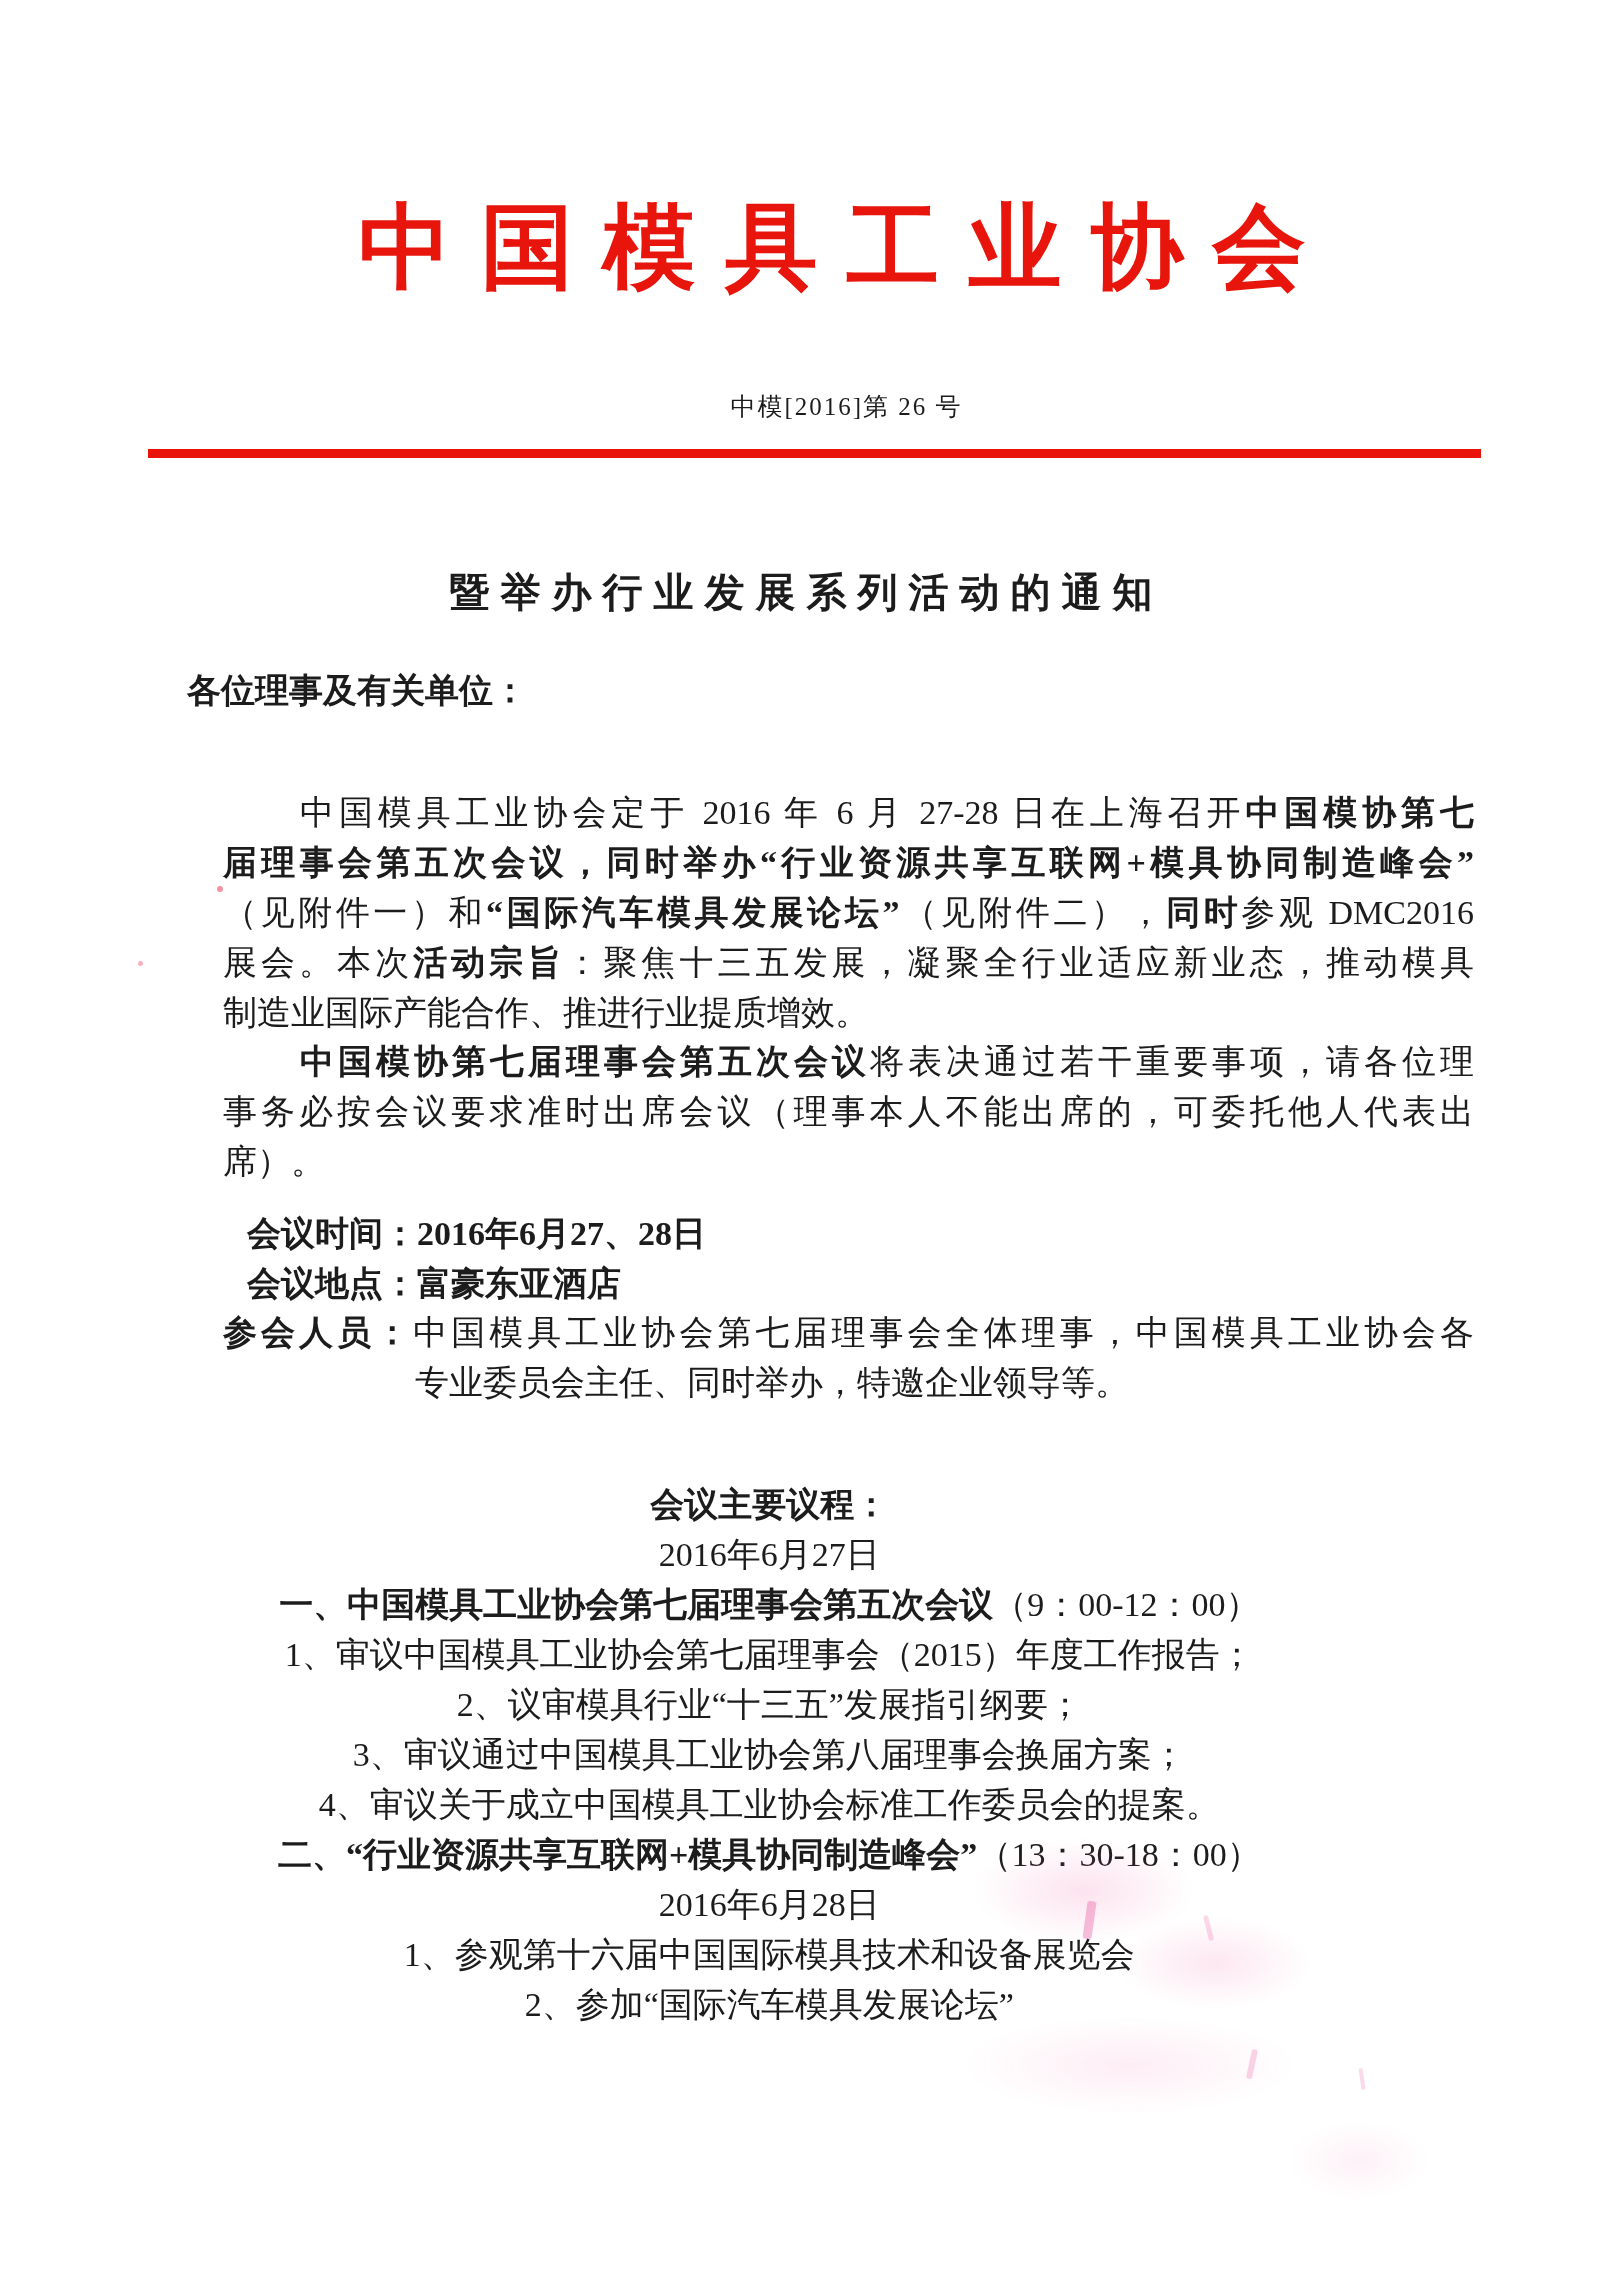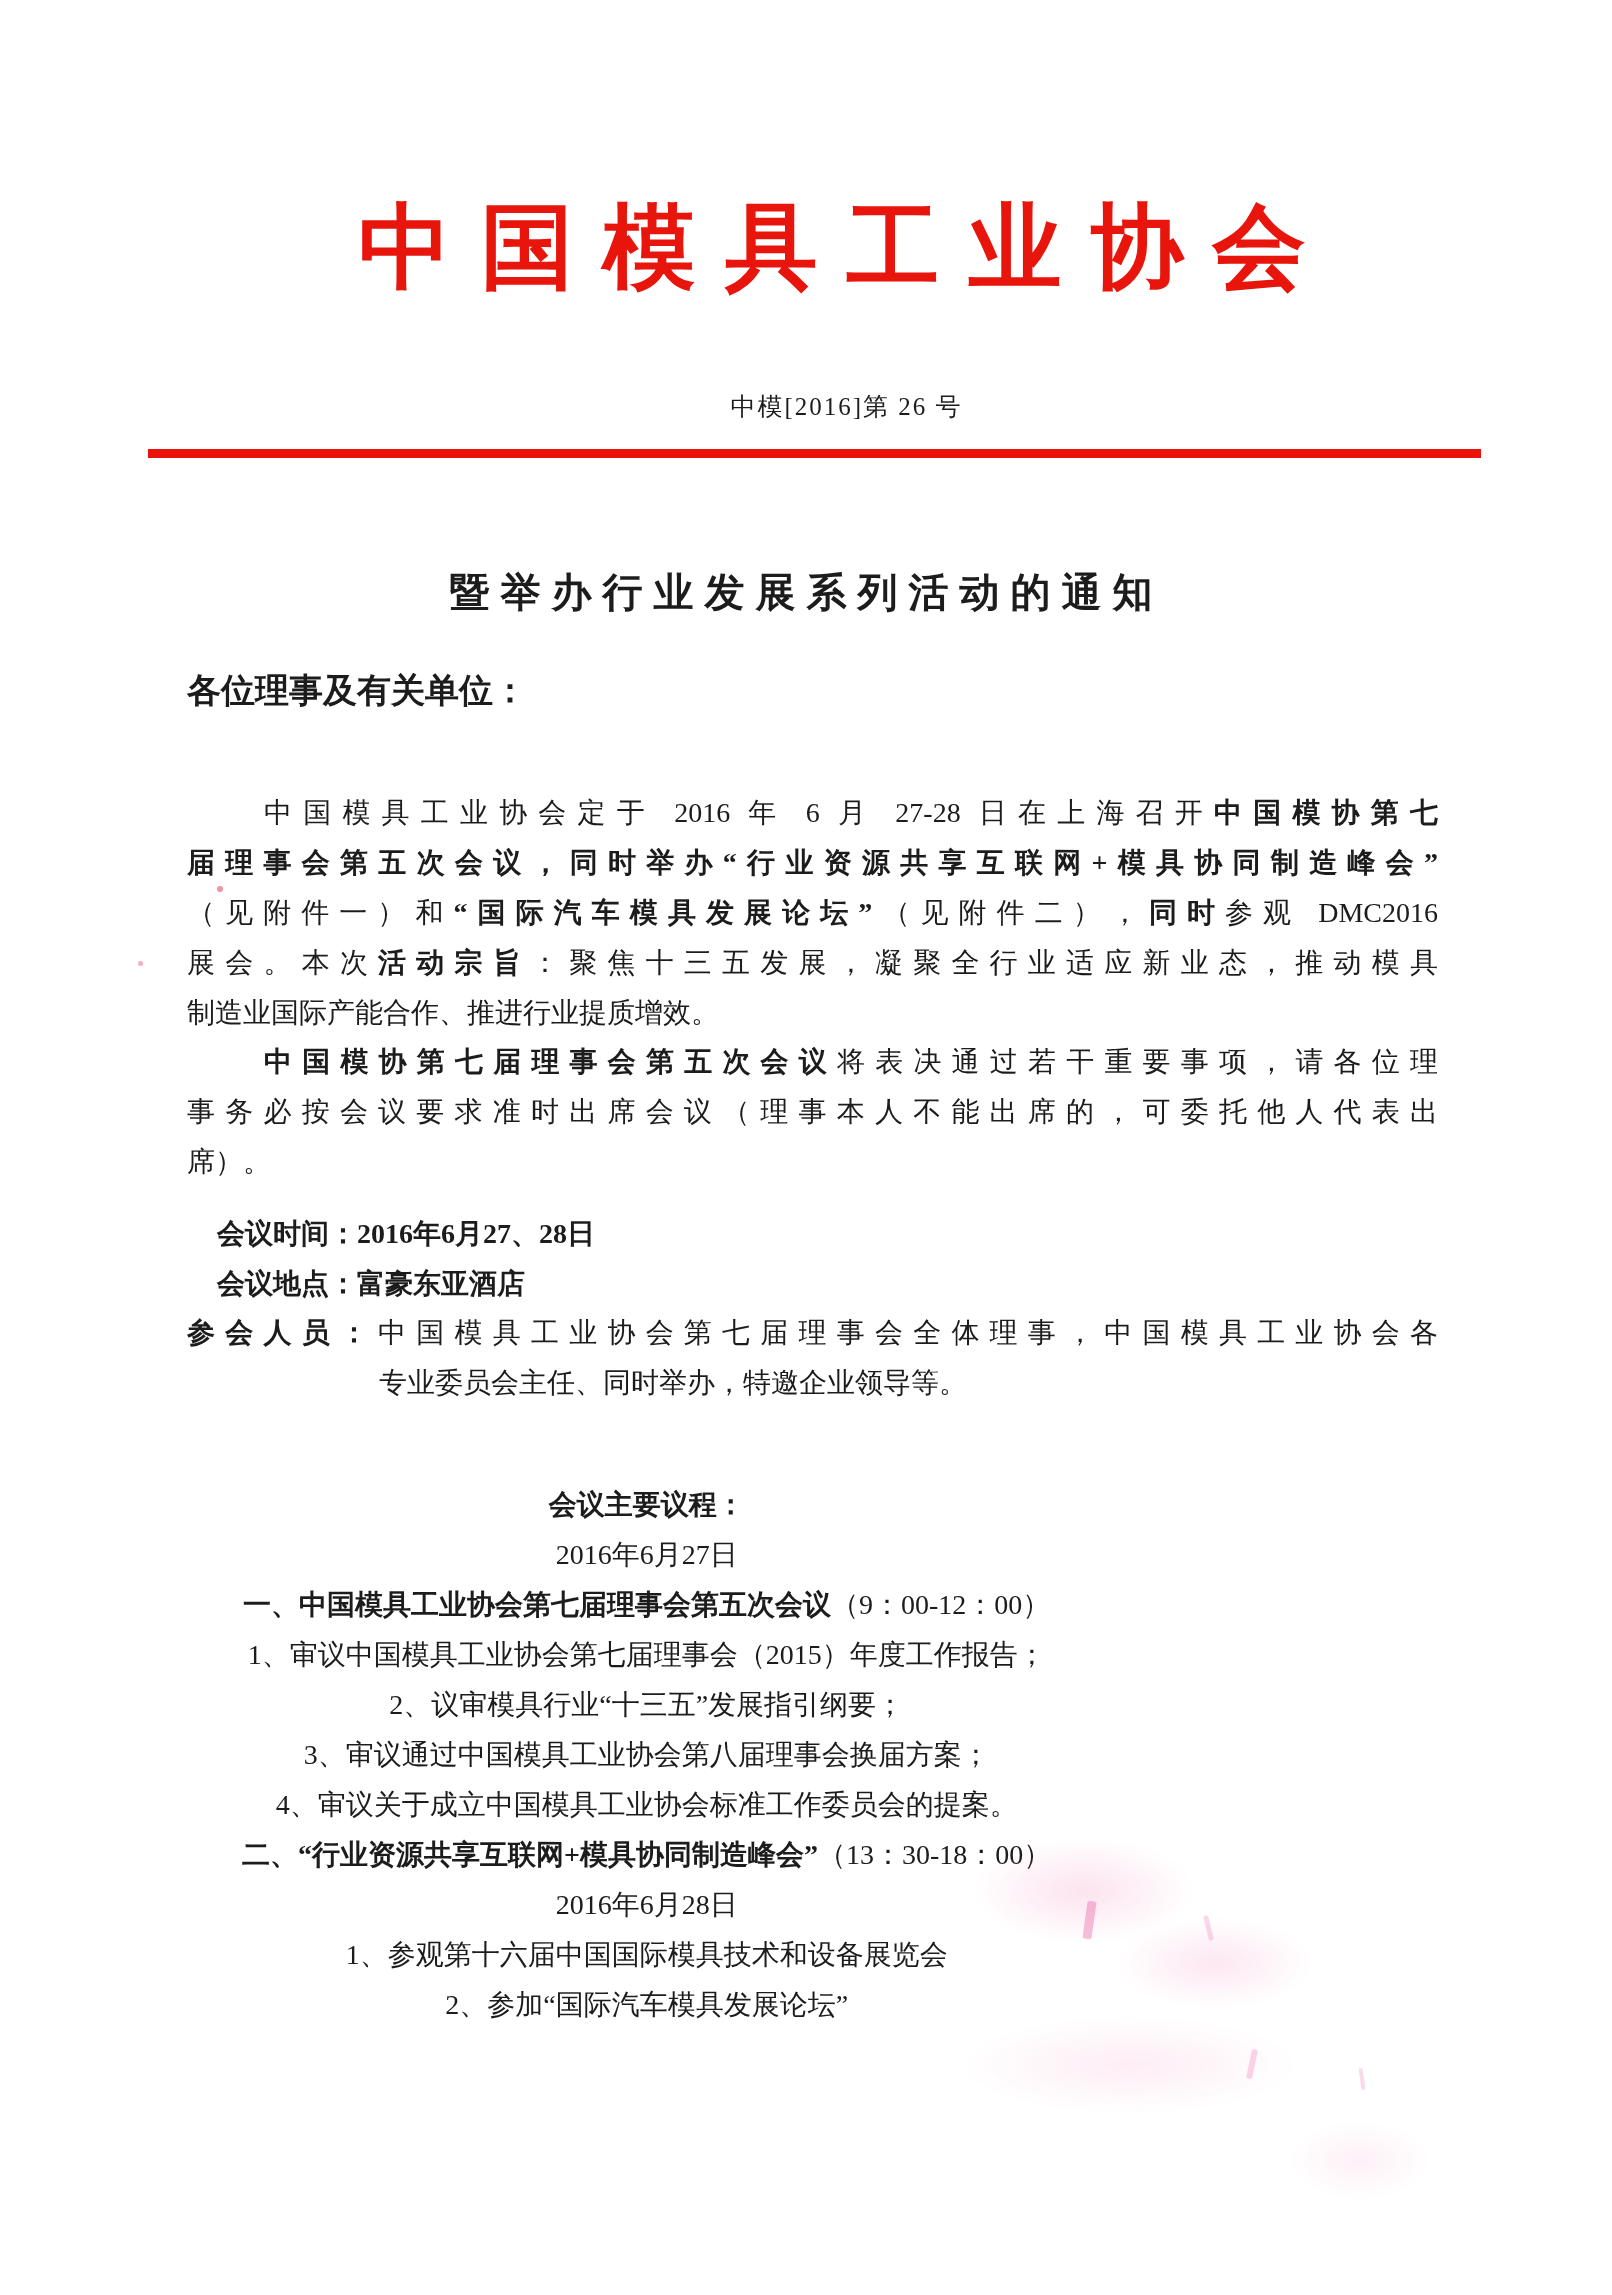--- a/index.html
+++ b/index.html
@@ -27,34 +27,34 @@
     letter-spacing:2px;
     padding-left:40px;
   }
   .red-line{
     top:449px;left:148px;width:1333px;height:8.5px;
     background:var(--red-line,#ea1309);
   }
   .title1{top:496px;font-size:42px;font-weight:bold;letter-spacing:7.2px;}
   .title2{top:565px;font-size:40px;font-weight:bold;letter-spacing:11px;}
   .salutation{top:668px;left:187px;font-size:34px;font-weight:bold;}
-  .block{font-size:28px;line-height:50px;}
+  .block{font-size:34px;line-height:50px;margin-left:36px;}
   .block .line{white-space:nowrap;}
   .para{width:1251px;}
   .para .line.just{
     white-space:normal;
     text-align:justify;
     text-align-last:justify;
   }
   .line-first{padding-left:77px;}
   .line-hang{padding-left:192px;}
   .b{font-weight:bold;}
   #para1{top:788px;left:187px;}
   #para2{top:1037px;left:187px;}
-  #meeting{top:1209px;left:217px;}
+  #meeting{top:1209px;left:211px;}
   #attendees{top:1308px;left:187px;}
   #agenda{top:1480px;left:242px;text-align:center;}
   
   .smudge{position:absolute;pointer-events:none;border-radius:50%;}
   .blob{filter:blur(2.6px);background:radial-gradient(ellipse at center,rgba(240,110,170,.55),rgba(240,110,170,0) 70%);}
   .streak{filter:blur(0.7px);background:rgba(232,78,154,.6);border-radius:2.6px;}
   .speck{background:rgba(231,60,90,.8);}
 </style>
 </head>
 <body>

